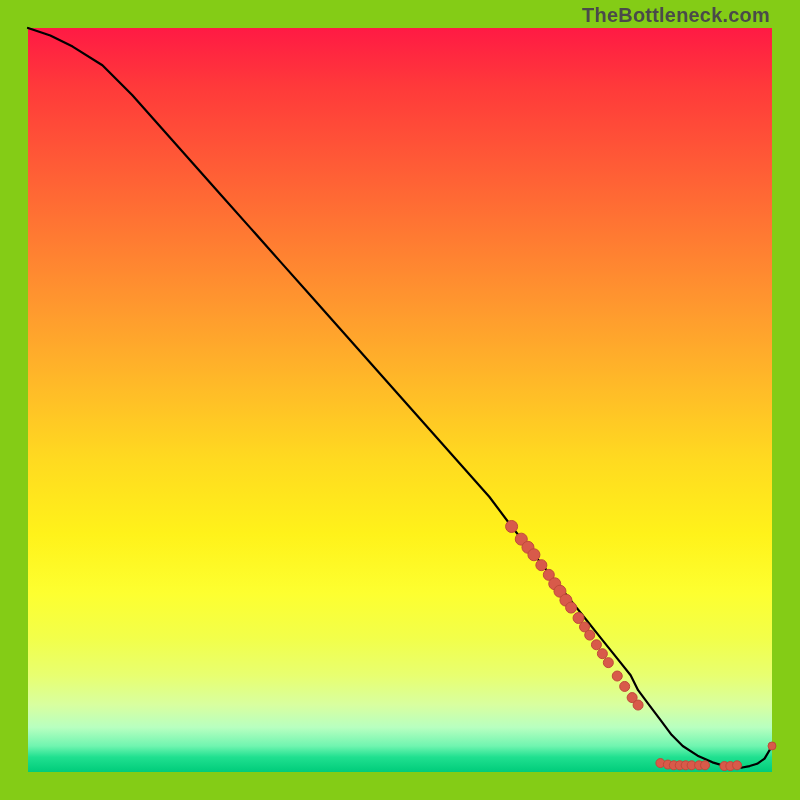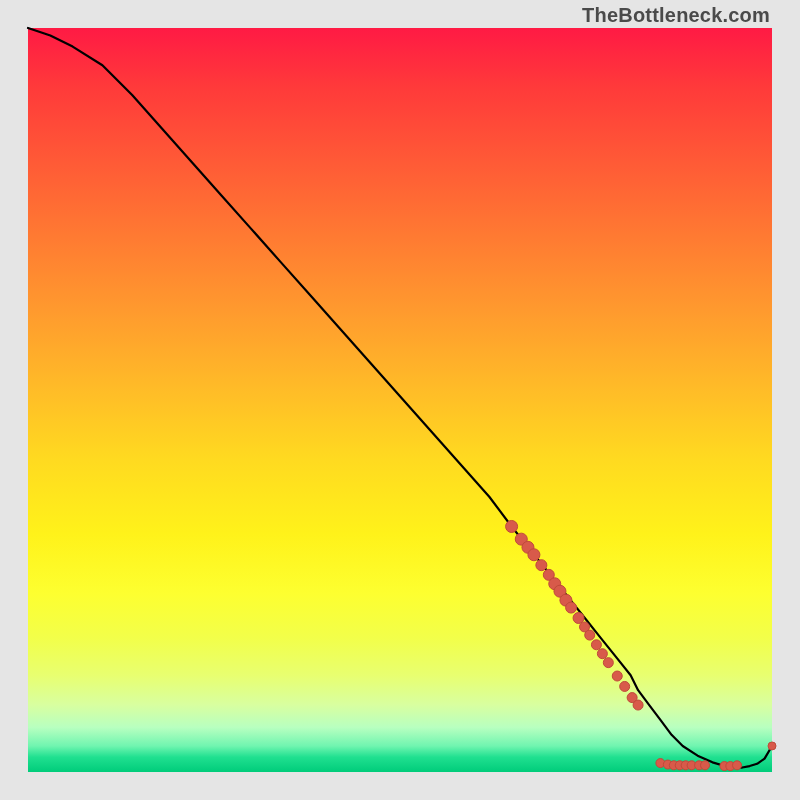--- a/index.html
+++ b/index.html
@@ -1,21 +1,21 @@
 <!DOCTYPE html>
 <html><head>
 <meta charset="utf-8">
 <style>
   * { margin: 0; padding: 0; box-sizing: border-box; }
   html, body { width: 800px; height: 800px; overflow: hidden; background: #000; }
   .frame {
     position: relative;
     width: 800px;
     height: 800px;
-    background: #e5e5e5;
+    background: #84cc16;
   }
   .plot {
     position: absolute;
     left: 28px;
     top: 28px;
     width: 744px;
     height: 744px;
     background: linear-gradient(to bottom,
       #ff1a44 0%,
       #ff3a3a 8%,

